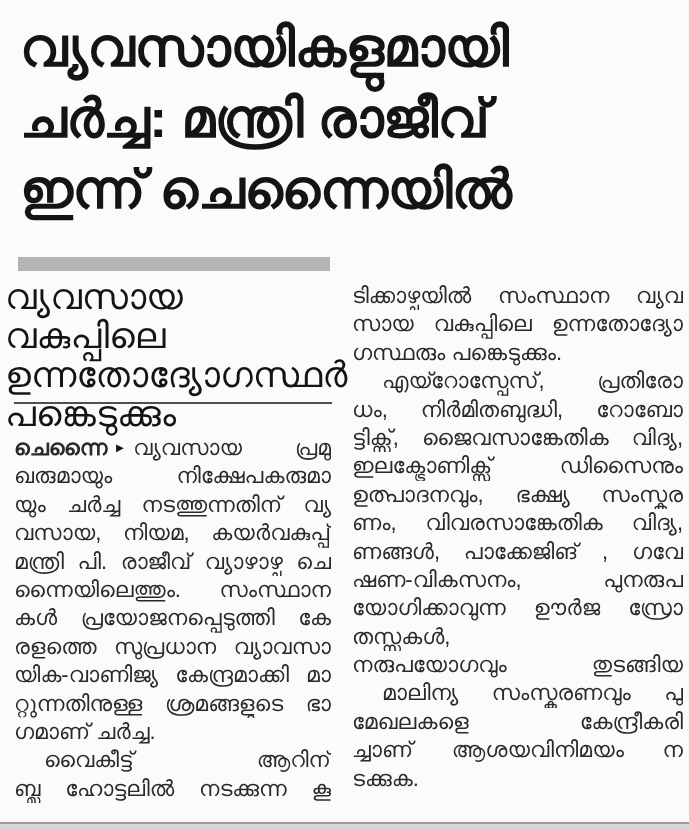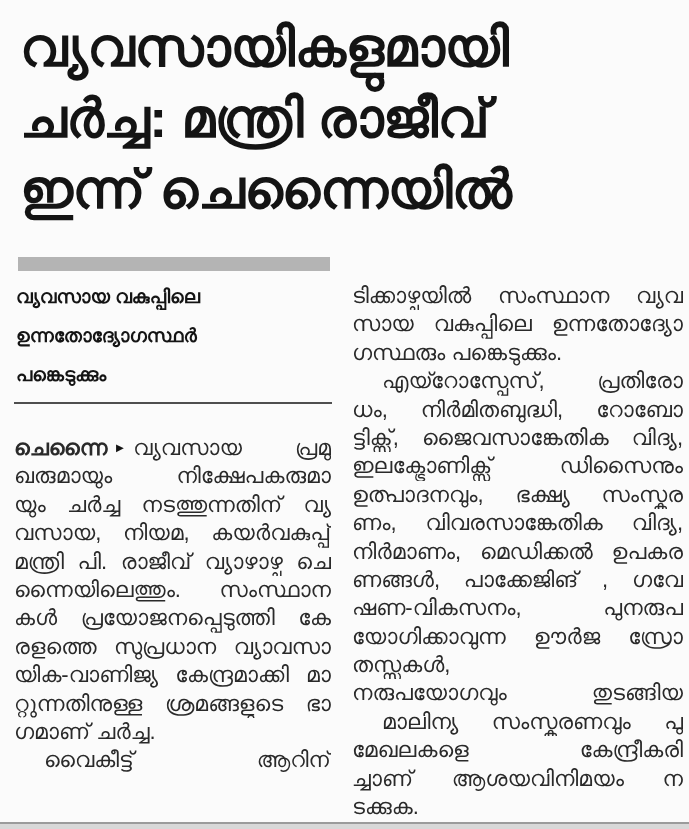--- a/index.html
+++ b/index.html
@@ -24,23 +24,23 @@
     color: var(--headline, #141414);
   }
   .kicker-bar {
     position: absolute;
     left: 18px; top: 257px;
     width: 312px; height: 14px;
     background: var(--kicker-bar, #b4b4b4);
   }
   .subheading {
     position: absolute;
-    left: 16px; top: 277px; width: 316px;
-    font-size: 19px;
-    font-weight: 700;
+    left: 5px; top: 277px; width: 316px;
+    font-size: 36px;
+    font-weight: 400;
     line-height: 39px;
     color: var(--headline, #1a1a1a);
   }
   .rule {
     position: absolute;
     left: 14px; top: 402px;
     width: 318px; height: 2px;
     background: var(--rule, #4f4f4f);
   }
   .col {
@@ -101,33 +101,33 @@
     <div class="bline">യും ചർച്ച നടത്തുന്നതിന് വ്യ</div>
     <div class="bline">വസായ, നിയമ, കയർവകുപ്പ്</div>
     <div class="bline">മന്ത്രി പി. രാജീവ് വ്യാഴാഴ്ച ചെ</div>
     <div class="bline">ന്നൈയിലെത്തും. സംസ്ഥാന</div>
     <div class="bline">കൾ പ്രയോജനപ്പെടുത്തി കേ</div>
     <div class="bline">രളത്തെ സുപ്രധാന വ്യാവസാ</div>
     <div class="bline">യിക-വാണിജ്യ കേന്ദ്രമാക്കി മാ</div>
     <div class="bline">റ്റുന്നതിനുള്ള ശ്രമങ്ങളുടെ ഭാ</div>
     <div class="bline end">ഗമാണ് ചർച്ച.</div>
     <div class="bline indent">വൈകീട്ട് ആറിന് റാഡിസൺ</div>
+    <div class="bline">ബ്ലൂ ഹോട്ടലിൽ നടക്കുന്ന കൂ</div>
   </div>
 
   <div class="col col-right">
     <div class="bline">ടിക്കാഴ്ചയിൽ സംസ്ഥാന വ്യവ</div>
     <div class="bline">സായ വകുപ്പിലെ ഉന്നതോദ്യോ</div>
     <div class="bline end">ഗസ്ഥരും പങ്കെടുക്കും.</div>
     <div class="bline indent">എയ്റോസ്പേസ്, പ്രതിരോ</div>
     <div class="bline">ധം, നിർമിതബുദ്ധി, റോബോ</div>
     <div class="bline">ട്ടിക്സ്, ജൈവസാങ്കേതിക വിദ്യ,</div>
     <div class="bline">ഇലക്ട്രോണിക്സ് ഡിസൈനും</div>
     <div class="bline">ഉത്പാദനവും, ഭക്ഷ്യ സംസ്കര</div>
     <div class="bline">ണം, വിവരസാങ്കേതിക വിദ്യ,</div>
-    <div class="bline">നിർമാണം, മെഡിക്കൽ ഉപകര</div>
     <div class="bline">ണങ്ങൾ, പാക്കേജിങ് , ഗവേ</div>
     <div class="bline">ഷണ-വികസനം, പുനരുപ</div>
     <div class="bline">യോഗിക്കാവുന്ന ഊർജ സ്രോ</div>
     <div class="bline end">തസ്സുകൾ,</div>
     <div class="bline">നരുപയോഗവും തുടങ്ങിയ</div>
     <div class="bline indent">മാലിന്യ സംസ്കരണവും പു</div>
     <div class="bline">മേഖലകളെ കേന്ദ്രീകരി</div>
     <div class="bline">ച്ചാണ് ആശയവിനിമയം ന</div>
     <div class="bline end">ടക്കുക.</div>
   </div>

